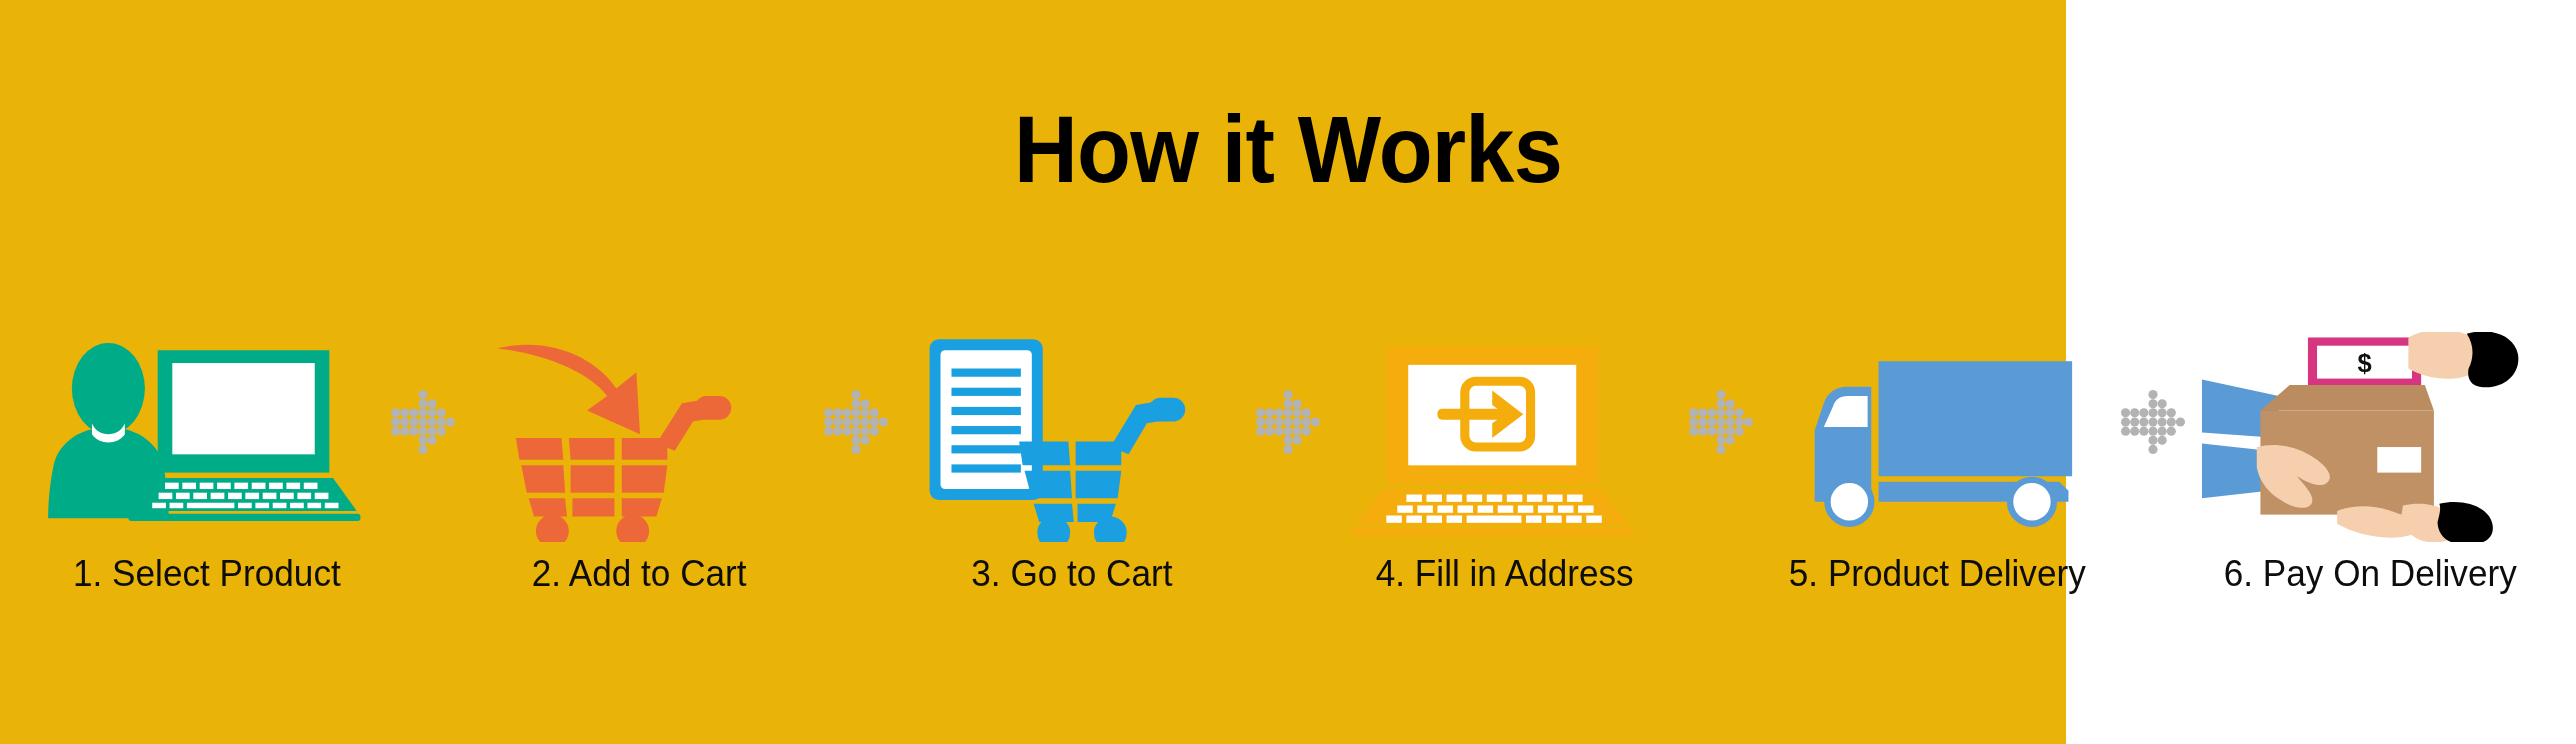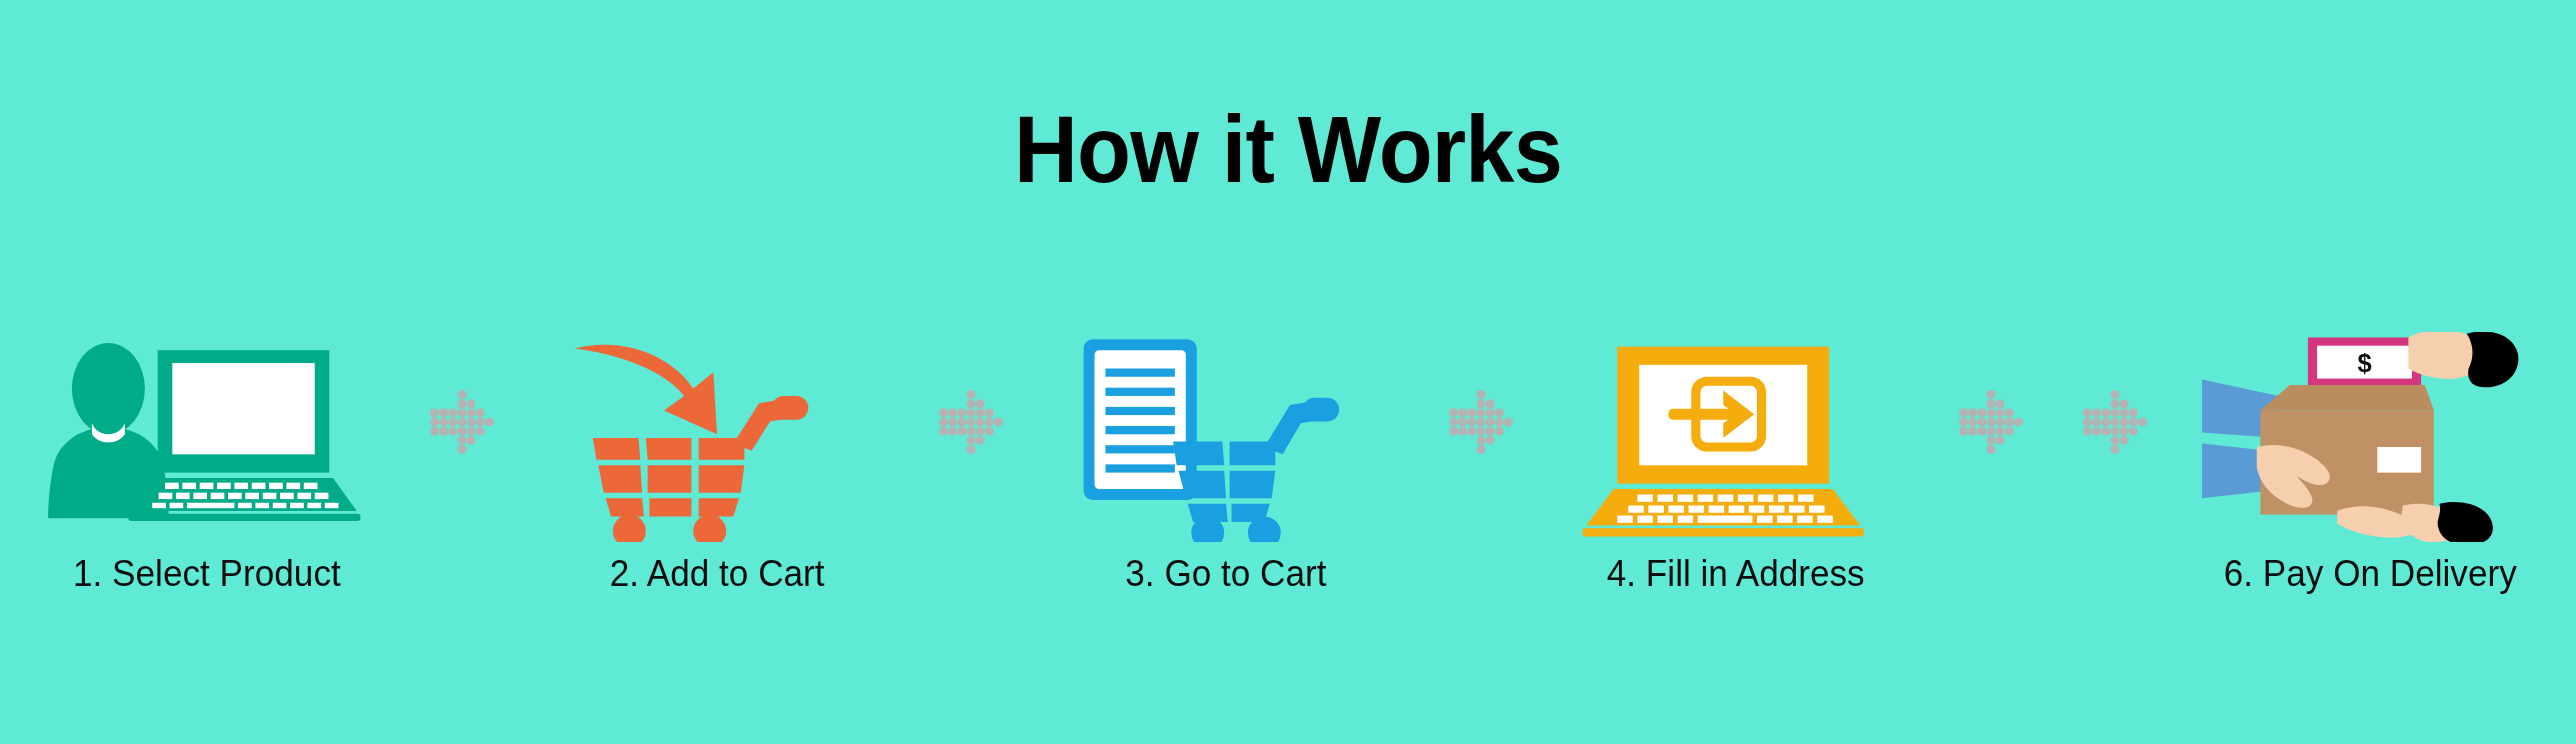--- a/index.html
+++ b/index.html
@@ -9,23 +9,23 @@
   }
   body {
     width: 2576px;
     height: 745px;
     font-family: "Liberation Sans", sans-serif;
     overflow: hidden;
   }
 
   .page {
     position: relative;
-    width: 2576px;
+    width: 2066px;
     height: 745px;
-    background: #5eead4;
+    background: #eab308;
   }
 
   
   .title {
     position: absolute;
     top: 102px;
     left: 0;
     width: 2576px;
     text-align: center;
     font-family: "Liberation Sans Narrow", "Liberation Sans", sans-serif;
@@ -402,20 +402,37 @@
             <circle cx="35" cy="45" r="5"></circle>
             <circle cx="45" cy="45" r="5"></circle>
             <circle cx="55" cy="45" r="5"></circle>
           <circle cx="35" cy="55" r="5"></circle>
             <circle cx="45" cy="55" r="5"></circle>
           <circle cx="35" cy="65" r="5"></circle>
         </g>
       </svg>
     </div>
 
+    <div class="step">
+      <div class="icon-box">
+        <svg width="340" height="210" viewBox="0 0 372 230">
+
+          <rect x="122" y="32" width="212" height="126" fill="#5b9bd5"></rect>
+
+          <path d="M122 164 L 320 164 L 330 174 L 330 186 L 122 186 Z" fill="#5b9bd5"></path>
+
+          <path d="M52 108 L 62 78 C 66 66, 76 60, 88 60 L 114 60 L 114 186 L 52 186 Z" fill="#5b9bd5"></path>
+          <path d="M72 82 C 74 74, 80 70, 88 70 L 110 70 L 110 104 L 62 104 Z" fill="#ffffff"></path>
+
+          <circle cx="90" cy="186" r="24" fill="#ffffff" stroke="#5b9bd5" stroke-width="7"></circle>
+          <circle cx="290" cy="186" r="24" fill="#ffffff" stroke="#5b9bd5" stroke-width="7"></circle>
+        </svg>
+      </div>
+      <div class="step-label">5. Product Delivery</div>
+    </div>
 
     <div class="sep">
       <svg width="64" height="64" viewBox="0 0 70 70">
         <g fill="#b3b3b3">
           <circle cx="35" cy="5" r="5"></circle>
           <circle cx="35" cy="15" r="5"></circle>
             <circle cx="45" cy="15" r="5"></circle>
           <circle cx="5" cy="25" r="5"></circle>
             <circle cx="15" cy="25" r="5"></circle>
             <circle cx="25" cy="25" r="5"></circle>

